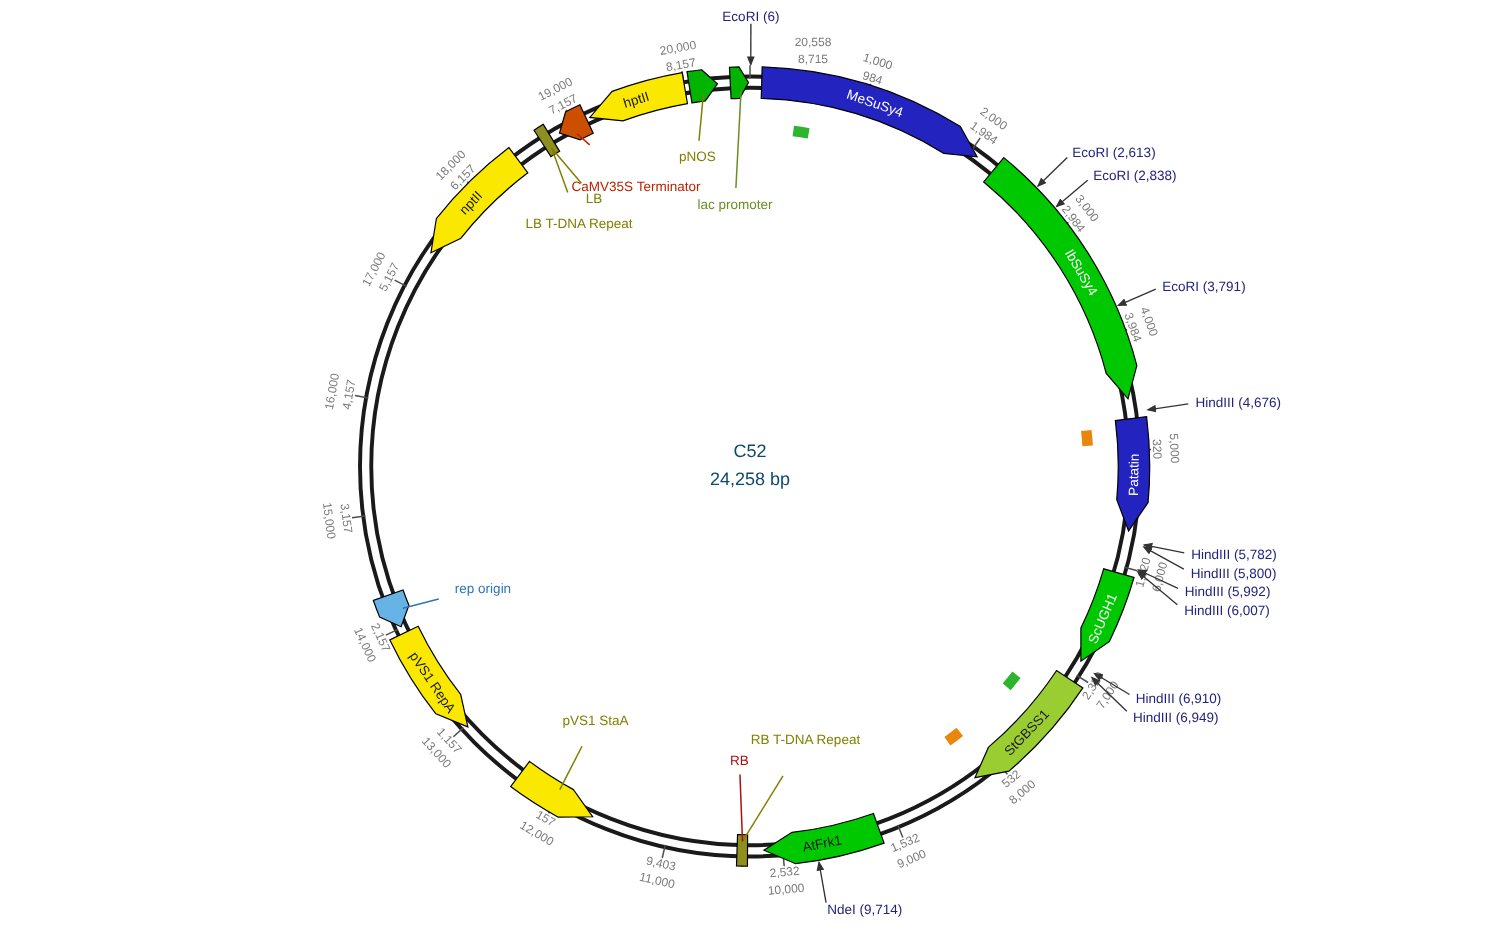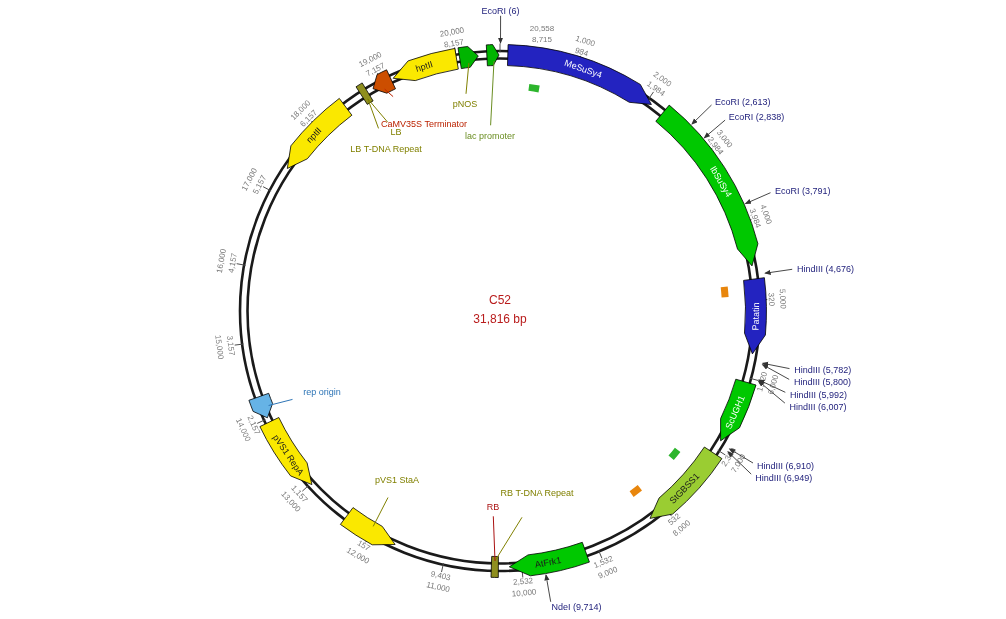--- a/index.html
+++ b/index.html
@@ -1,20 +1,20 @@
 <!DOCTYPE html>
 <html><head>
 <meta charset="utf-8">
 <style>
   html,body{margin:0;padding:0;background:#ffffff;}
   #viewport{position:relative;width:1006px;height:619px;background:#ffffff;overflow:hidden;
             font-family:"Liberation Sans","DejaVu Sans",sans-serif;}
   #plasmid-svg{position:absolute;left:0;top:0;}
   .center-title{position:absolute;left:500px;top:310px;transform:translate(-50%,-50%);
-                text-align:center;color:#b91c1c;font-size:12px;line-height:1.55;white-space:nowrap;}
+                text-align:center;color:#0c4a6e;font-size:12px;line-height:1.55;white-space:nowrap;}
   text{font-family:"Liberation Sans","DejaVu Sans",sans-serif;}
 </style>
 </head>
 <body>
 
 <div id="viewport">
   <svg id="plasmid-svg" width="1006" height="619" viewBox="0 0 1006 619">
       <defs>
         <marker id="ah" markerWidth="8" markerHeight="8" refX="5.4" refY="2.6" orient="auto" markerUnits="userSpaceOnUse">
           <path d="M0,0 L6.5,2.6 L0,5.2 Z" fill="#333333"></path>
@@ -152,15 +152,15 @@
       <text x="789.5" y="407" text-anchor="start" dominant-baseline="central" fill="#23237d" font-size="9px">HindIII (6,007)</text>
       <line x1="753.0" y1="463.0" x2="729.7" y2="449" stroke="#333333" stroke-width="0.9" marker-end="url(#ah)"></line>
       <text x="757.1" y="465.5" text-anchor="start" dominant-baseline="central" fill="#23237d" font-size="9px">HindIII (6,910)</text>
       <line x1="751.2" y1="474.1" x2="728" y2="451.8" stroke="#333333" stroke-width="0.9" marker-end="url(#ah)"></line>
       <text x="755.3" y="478" text-anchor="start" dominant-baseline="central" fill="#23237d" font-size="9px">HindIII (6,949)</text>
       <line x1="550.7" y1="601.8" x2="546" y2="575" stroke="#333333" stroke-width="0.9" marker-end="url(#ah)"></line>
       <text x="551.5" y="606.5" text-anchor="start" dominant-baseline="central" fill="#23237d" font-size="9px">NdeI (9,714)</text>
     </svg>
   <div class="center-title">
     <div>C52</div>
-    <div>31,816 bp</div>
+    <div>24,258 bp</div>
   </div>
 </div>
 
 </body></html>

